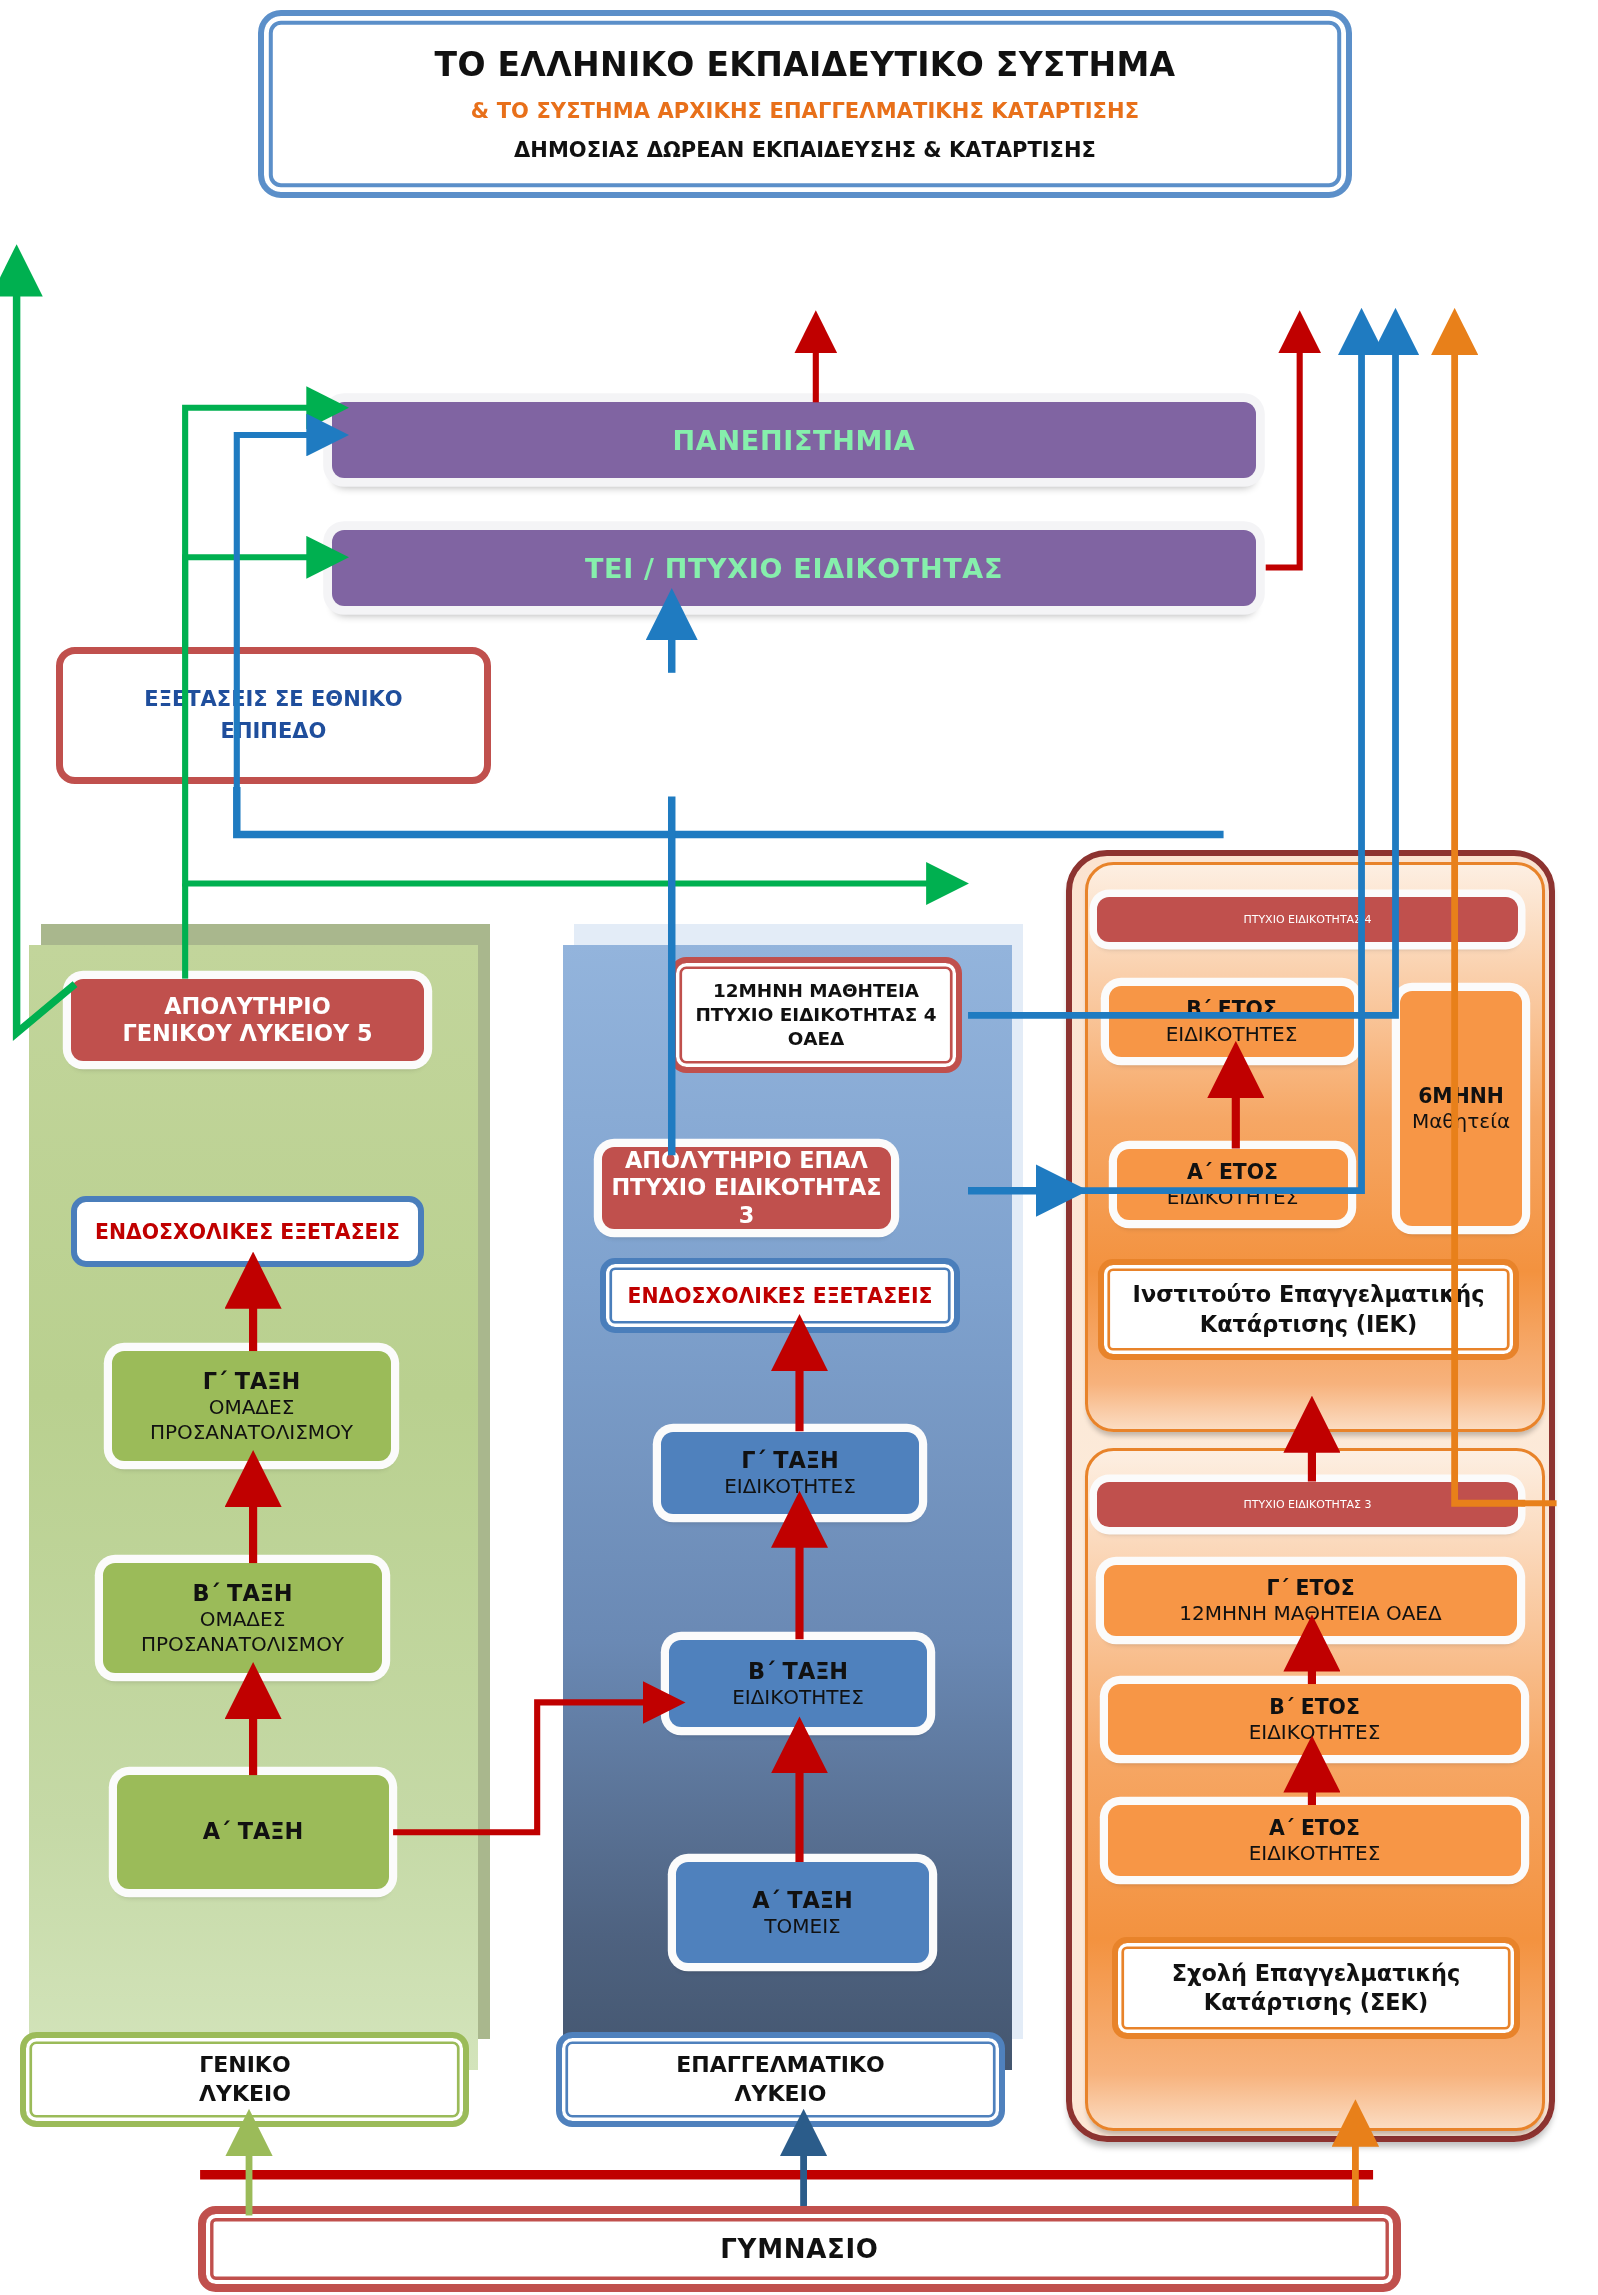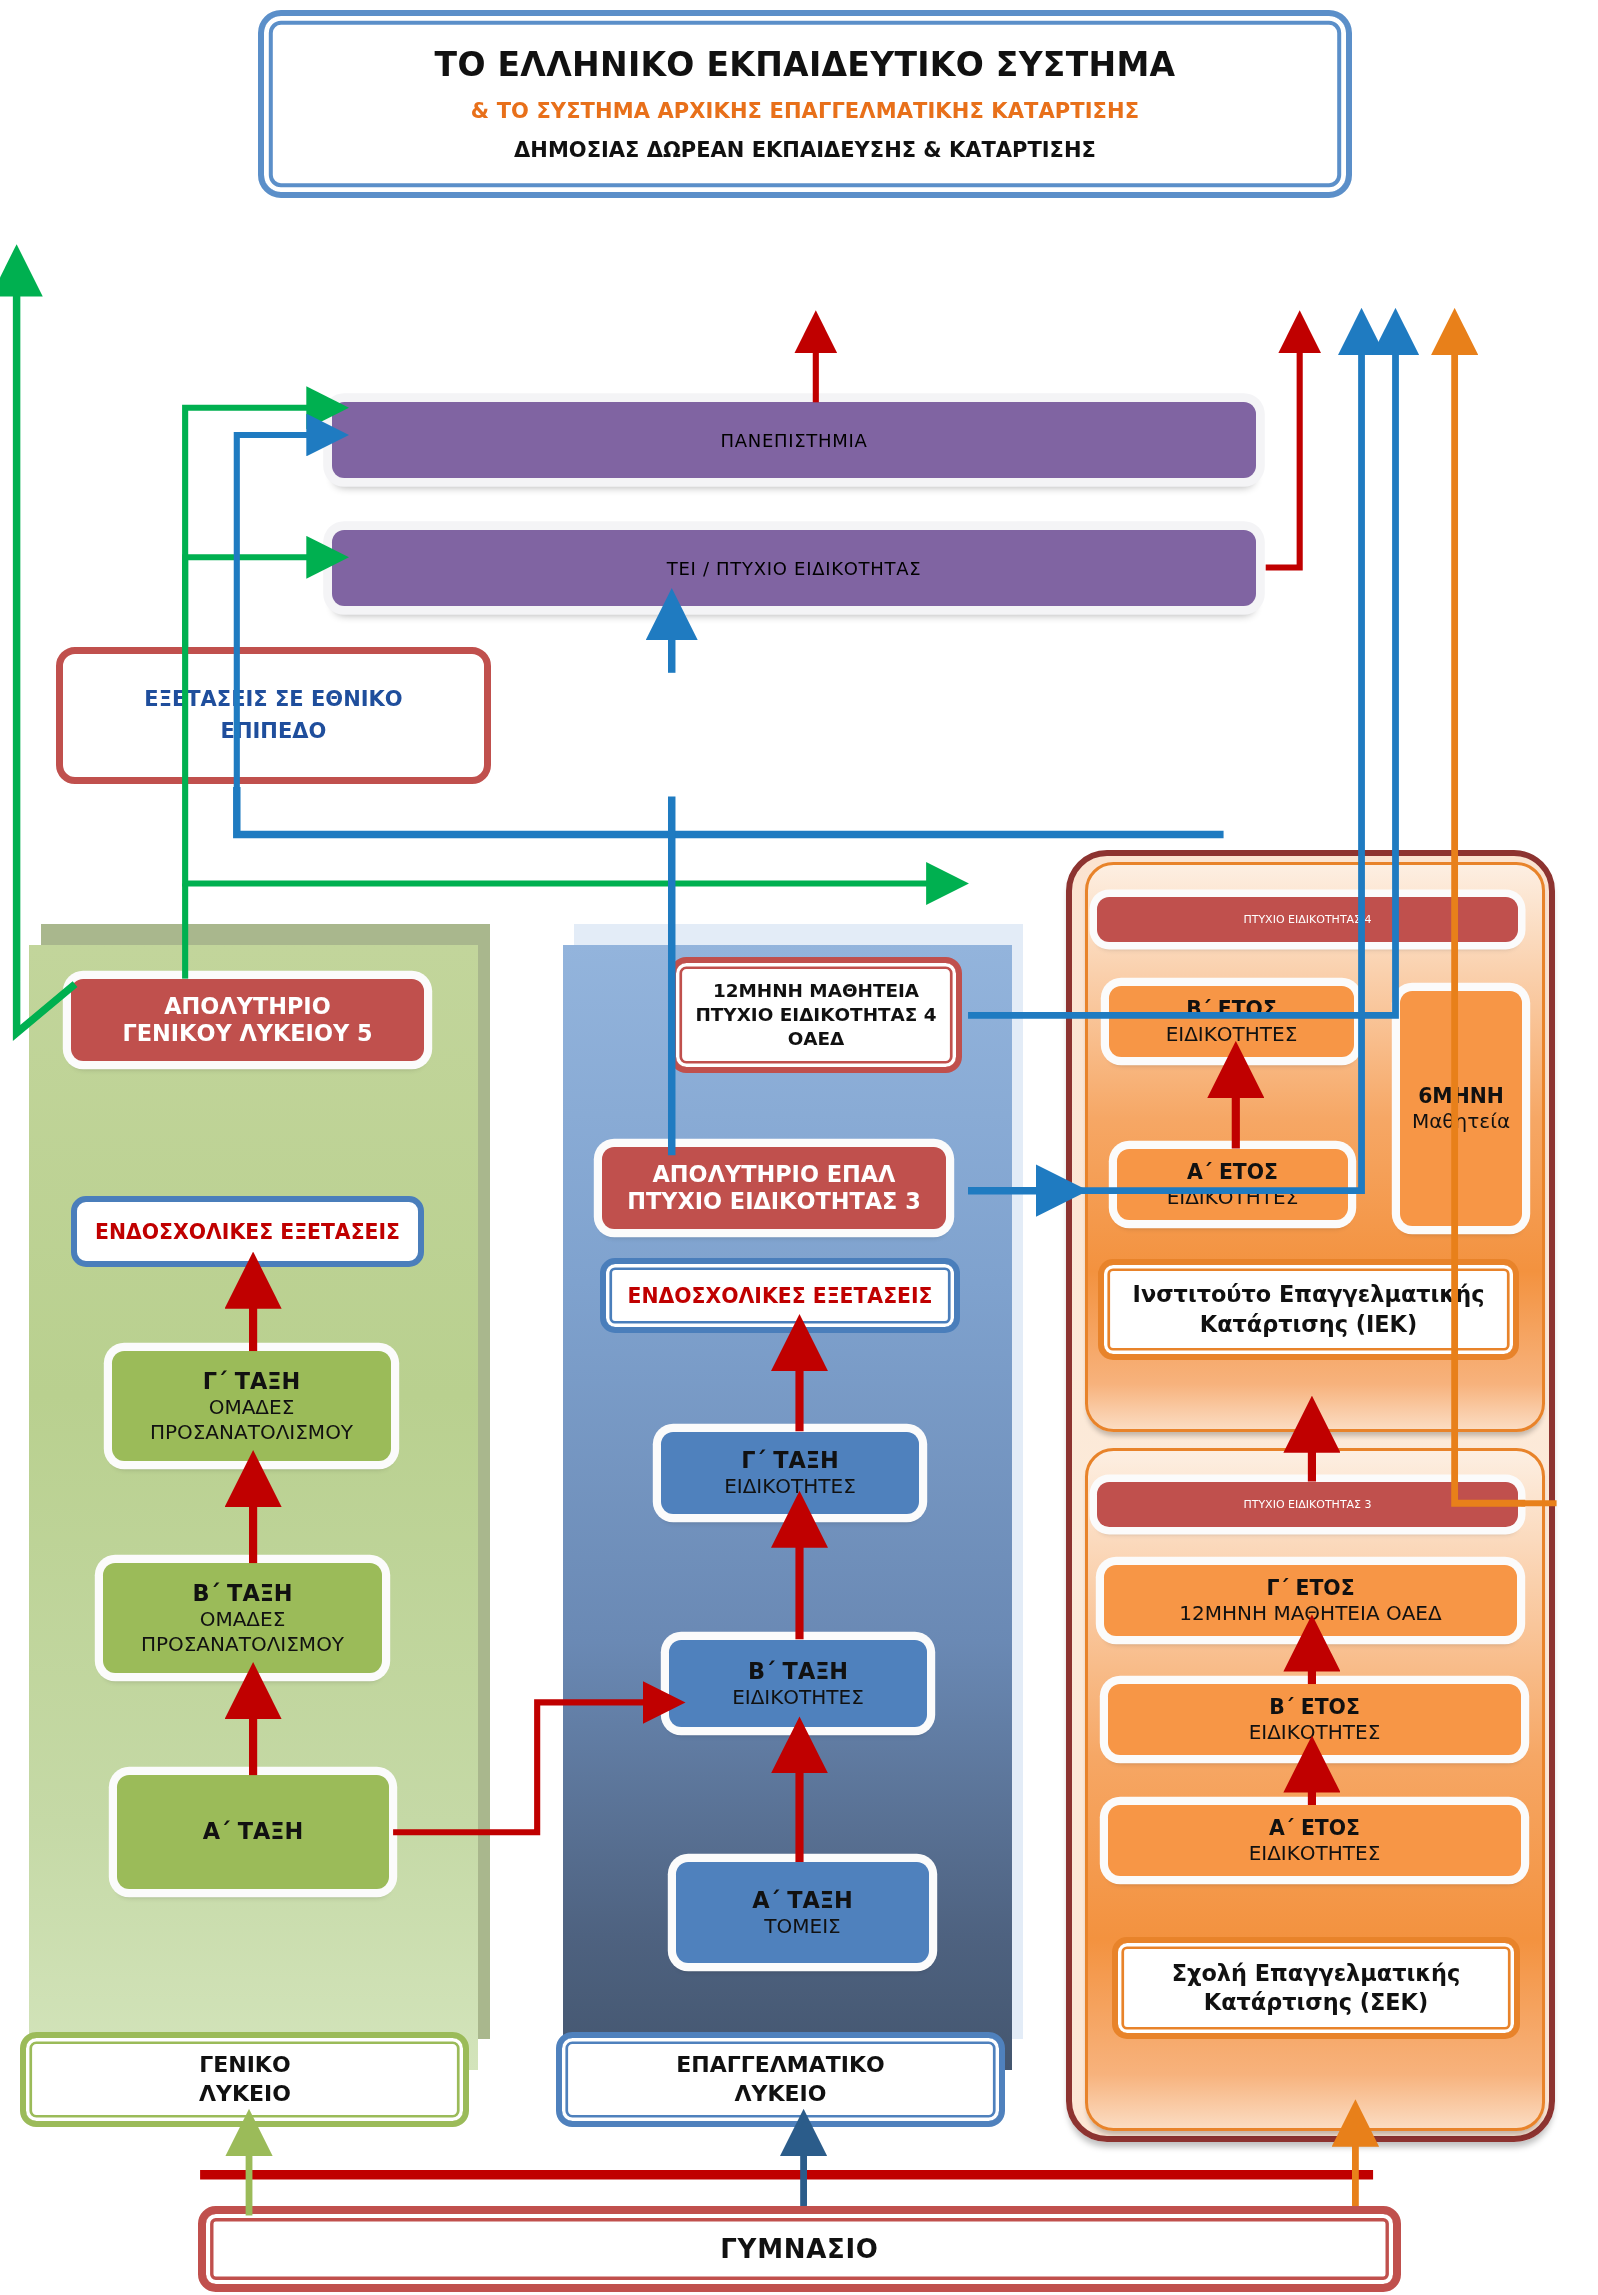--- a/index.html
+++ b/index.html
@@ -26,21 +26,21 @@
   
   #labour{
     left:87px;top:238px;width:1427px;height:75px;border-radius:15px;
     background:linear-gradient(180deg,#7e2b2b 0%,#9d3a38 9%,#b04a46 34%,#bb5a55 50%,#a64440 72%,#8d3330 88%,#5f2020 100%);
     color:#fff;font-size:26px;font-weight:bold;letter-spacing:1.4px;
     box-shadow:0 4.1px 4.1px rgba(0,0,0,.28);
   }
 
   
   .purple{
-    background:#8064a2;border-radius:12.2px;color:#000000;font-size:18px;font-weight:normal;
+    background:#8064a2;border-radius:12.2px;color:#86efac;font-size:27px;font-weight:bold;
     letter-spacing:0.7px;
     box-shadow:0 0 0 8.8px #f4f4f6, 0 11px 8.2px -2.7px rgba(0,0,0,.32);
   }
   #uni{left:332px;top:402px;width:924px;height:76px;}
   #tei{left:332px;top:530px;width:924px;height:76px;}
 
   
   #exam-national{
     left:56px;top:647px;width:435px;height:137px;background:#fff;
     border:7.5px solid #c0504d;border-radius:19px;
@@ -197,21 +197,21 @@
     <div>ΓΕΝΙΚΟ</div>
     <div>ΛΥΚΕΙΟ</div>
   </div>
 
   <div class="abs" id="mathiteia12">
     <div>12ΜΗΝΗ ΜΑΘΗΤΕΙΑ</div>
     <div>ΠΤΥΧΙΟ ΕΙΔΙΚΟΤΗΤΑΣ 4</div>
     <div>ΟΑΕΔ</div>
   </div>
 
-  <div class="abs node red-node lift" style="left:602px;top:1147px;width:344px;height:82px;">
+  <div class="abs node red-node lift" style="left:602px;top:1147px;width:289px;height:82px;">
     <div class="n-big">ΑΠΟΛΥΤΗΡΙΟ  ΕΠΑΛ</div>
     <div class="n-big">ΠΤΥΧΙΟ ΕΙΔΙΚΟΤΗΤΑΣ   3</div>
   </div>
 
   <div class="abs endo" id="endo-blue">ΕΝΔΟΣΧΟΛΙΚΕΣ  ΕΞΕΤΑΣΕΙΣ</div>
 
   <div class="abs node blue-node lift" style="left:661px;top:1432px;width:258px;height:82px;">
     <div class="n-big">Γ΄ ΤΑΞΗ</div>
     <div class="n-sub">ΕΙΔΙΚΟΤΗΤΕΣ</div>
   </div>

